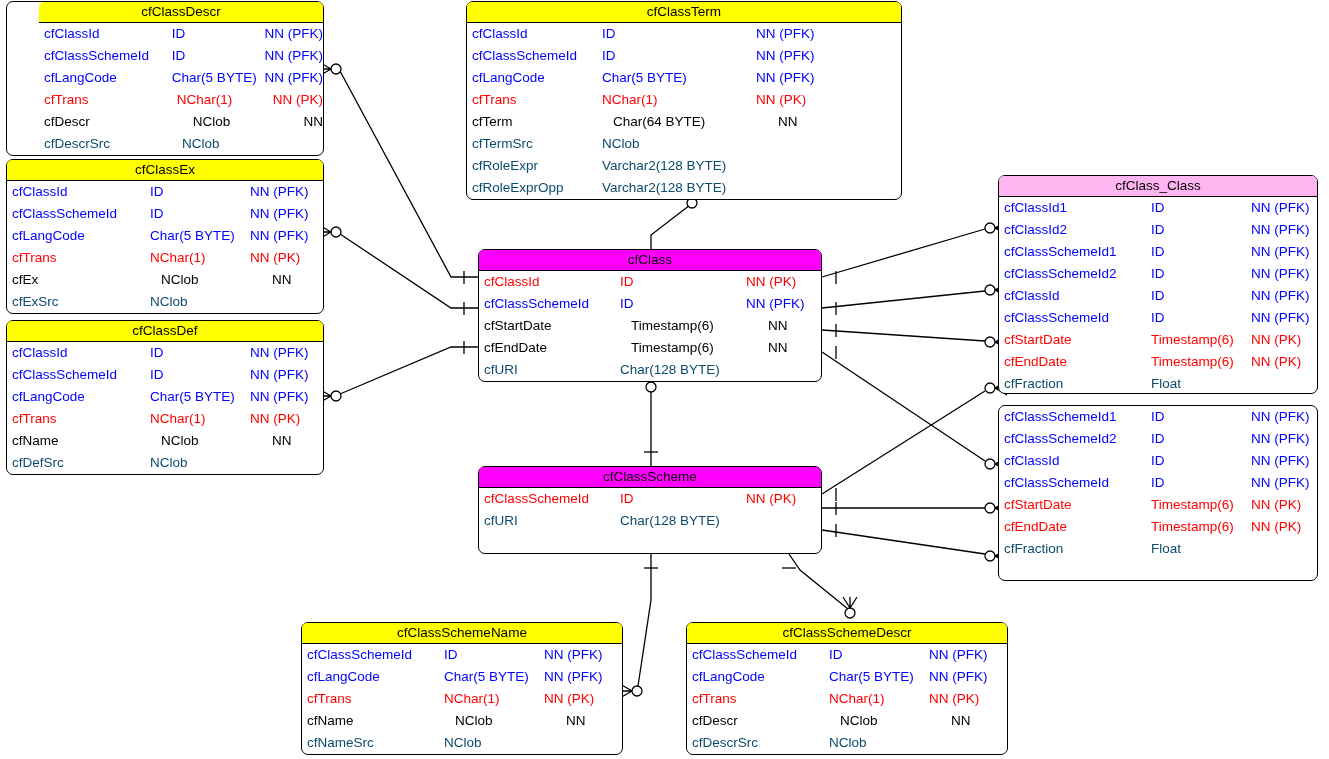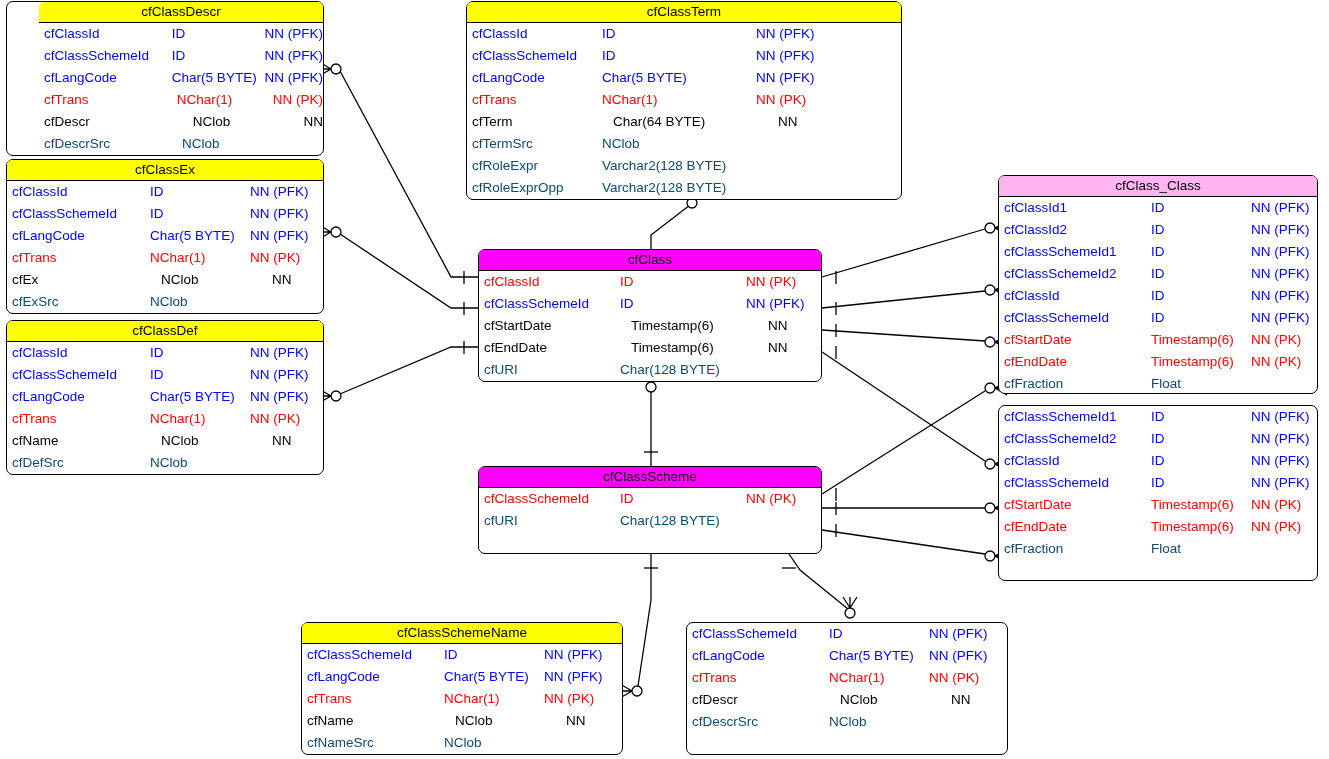--- a/index.html
+++ b/index.html
@@ -440,20 +440,21 @@
           <span class="a-key">NN</span>
         </div>
         <div class="attr k-grey">
           <span class="a-name" style="width: 137px;">cfNameSrc</span>
           <span class="a-type" style="width: 100px;">NClob</span>
           <span class="a-key"></span>
         </div>
       </div>
     </div>
     <div class="entity" style="left: 686px; top: 622px; width: 322px; height: 133px;">
+      <div class="hdr yellow">cfClassSchemeDescr</div>
       <div class="attrs">
         <div class="attr k-blue">
           <span class="a-name" style="width: 137px;">cfClassSchemeId</span>
           <span class="a-type" style="width: 100px;">ID</span>
           <span class="a-key">NN (PFK)</span>
         </div>
         <div class="attr k-blue">
           <span class="a-name" style="width: 137px;">cfLangCode</span>
           <span class="a-type" style="width: 100px;">Char(5 BYTE)</span>
           <span class="a-key">NN (PFK)</span>

